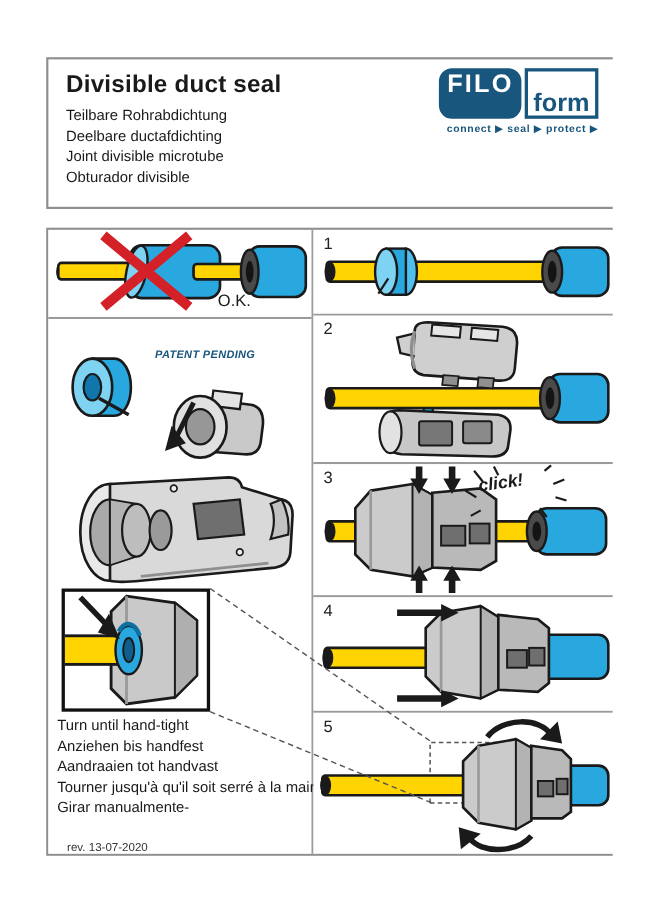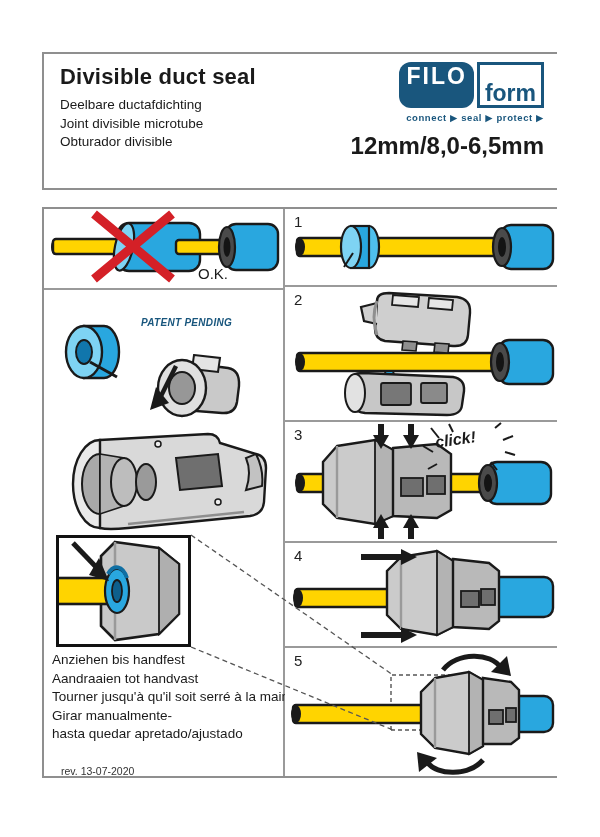--- a/index.html
+++ b/index.html
@@ -41,31 +41,31 @@
   svg{display:block;}
 </style>
 </head>
 <body>
 
 <div class="page">
 
   <div class="box header-box">
     <div class="title">Divisible duct seal</div>
     <div class="subtitles">
+      <div>Teilbare Rohrabdichtung</div>
       <div>Deelbare ductafdichting</div>
       <div>Joint divisible microtube</div>
       <div>Obturador divisible</div>
     </div>
     <div class="logo-col">
       <div class="logo">
         <span class="logo-filo">FILO</span>
         <span class="logo-form">form</span>
       </div>
       <div class="tagline">connect ▶ seal ▶ protect ▶</div>
-      <div class="size-label">12mm/8,0-6,5mm</div>
     </div>
   </div>
 
   <div class="box main-box">
     <div class="vdiv"></div>
     <div class="hdiv" style="left:0;top:79px;width:239px;"></div>
     <div class="hdiv" style="left:241px;top:76px;width:275px;"></div>
     <div class="hdiv" style="left:241px;top:211px;width:275px;"></div>
     <div class="hdiv" style="left:241px;top:332px;width:275px;"></div>
     <div class="hdiv" style="left:241px;top:437px;width:275px;"></div>
@@ -140,25 +140,25 @@
           <path d="M49,36 A12,22 0 0 1 68,40" stroke="#0F6FA3" stroke-width="4" fill="none"></path>
           <ellipse cx="58" cy="53" rx="5" ry="11" fill="#0E5F8C" stroke="#1a1a1a" stroke-width="1.8"></ellipse>
           <g>
             <path d="M14,5 L38,30" stroke="#1a1a1a" stroke-width="5"></path>
             <polygon points="50,43 30,37 40,20" fill="#1a1a1a"></polygon>
           </g>
         </svg>
       </div>
 
       <div class="instructions">
+        <div>Turn until hand-tight</div>
         <div>Anziehen bis handfest</div>
         <div>Aandraaien tot handvast</div>
         <div>Tourner jusqu'à qu'il soit serré à la main</div>
         <div>Girar manualmente-</div>
-        <div>hasta quedar apretado/ajustado</div>
       </div>
       <div class="rev">rev. 13-07-2020</div>
     </div>
 
     <div class="panel" style="left:241px;top:0;width:275px;height:76px;">
       <div class="step-num">1</div>
       <svg width="275" height="76" viewBox="0 0 275 76">
         <rect x="12" y="29" width="202" height="18" rx="3" fill="#FFD400" stroke="#1a1a1a" stroke-width="2.4"></rect>
         <ellipse cx="15" cy="38" rx="5" ry="9" fill="#1a1a1a"></ellipse>
         <ellipse cx="84" cy="38" rx="10" ry="21" fill="#4FC0EE" stroke="#1a1a1a" stroke-width="2.2"></ellipse>

